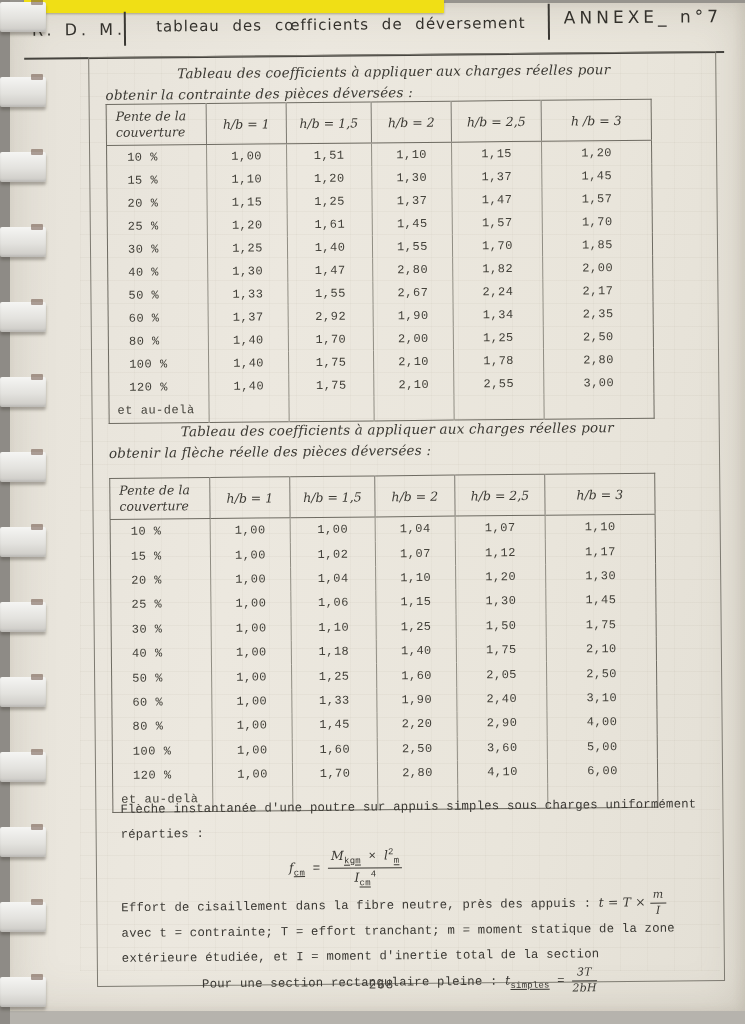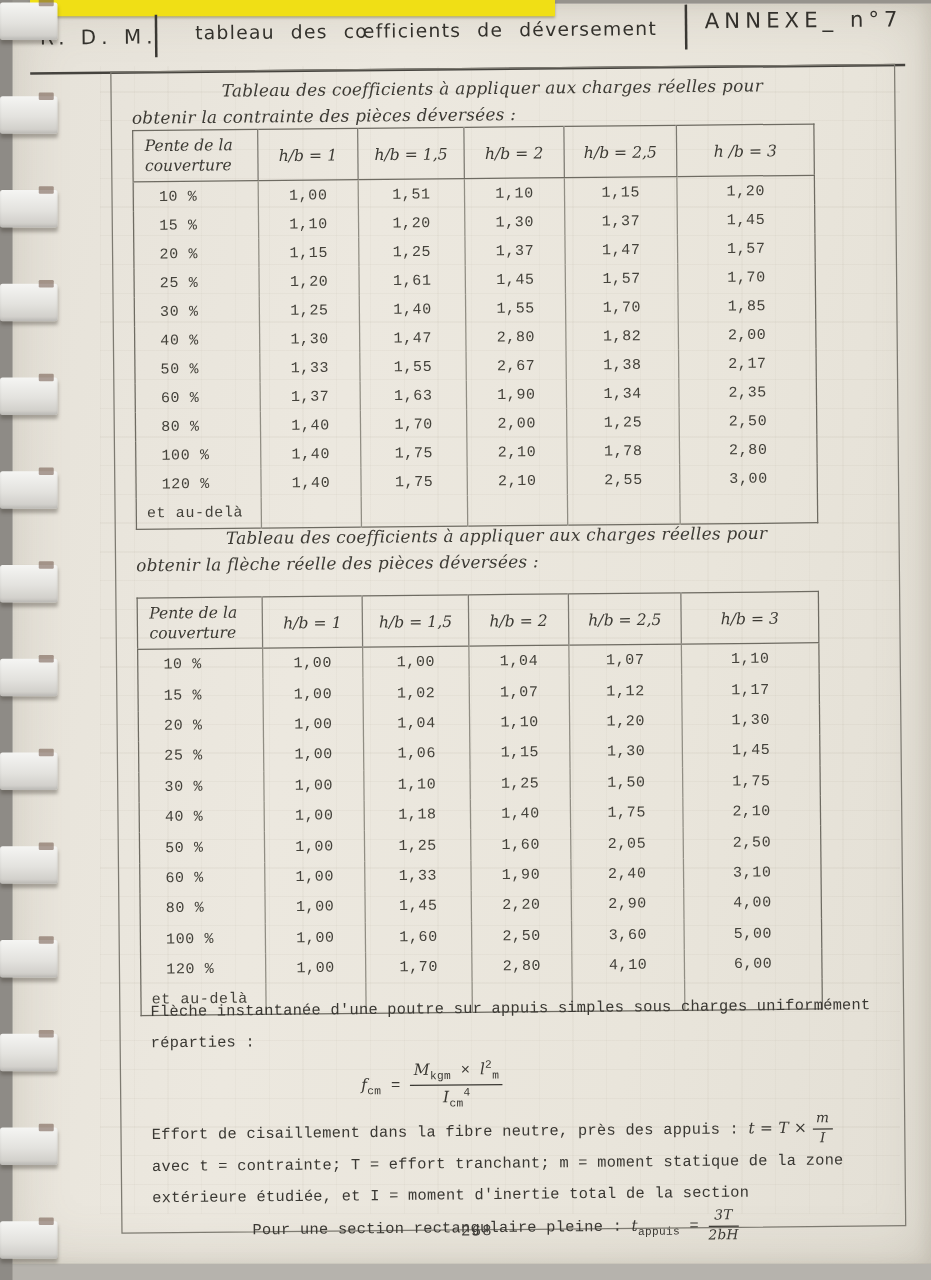--- a/index.html
+++ b/index.html
@@ -71,21 +71,21 @@
   .tbl2 tbody td { height:22.4px; }
   .coeff td.slope { text-align:left; padding-left:20px; }
   .coeff tr.footer td { height:22px;margin-top:48px; }
   .coeff td.beyond { text-align:left; padding-left:8px; letter-spacing:.5px; }
 
   
   .notes { position:absolute; left:24px; top:740px; width:596px;
            font-size:12.3px; color:#3a3833; letter-spacing:.2px; }
   .notes p { margin:0; line-height:24.5px; }
   .var { font-style:italic; font-family:"DejaVu Serif","Liberation Serif",serif; }
-  sub { font-size:9px; } sup { font-size:9px; }
+  sub { font-size:9px;text-decoration:underline; } sup { font-size:9px; }
   .frac { display:inline-block; vertical-align:middle; text-align:center; line-height:1.15; }
   .frac .fnum { display:block; border-bottom:1px solid #3a3833; padding:0 3px 1px; }
   .frac .fden { display:block; padding-top:1px; }
   .fcm-line { margin:3px 0 3px 168px; font-size:12.5px; }
   .inline-frac { font-size:11px; }
   .p-last { margin-top:2px; padding-left:80px; }
 
   .pagenum { position:absolute; left:0; top:981px; width:745px; text-align:center;
              font-size:12.5px; color:#45433e; letter-spacing:1px; }
 
@@ -189,27 +189,27 @@
                 <td>1,47</td>
                 <td>2,80</td>
                 <td>1,82</td>
                 <td>2,00</td>
               </tr>
               <tr>
                 <td class="slope">50 %</td>
                 <td>1,33</td>
                 <td>1,55</td>
                 <td>2,67</td>
-                <td>1,38</td>
+                <td>2,24</td>
                 <td>2,17</td>
               </tr>
               <tr>
                 <td class="slope">60 %</td>
                 <td>1,37</td>
-                <td>1,63</td>
+                <td>2,92</td>
                 <td>1,90</td>
                 <td>1,34</td>
                 <td>2,35</td>
               </tr>
               <tr>
                 <td class="slope">80 %</td>
                 <td>1,40</td>
                 <td>1,70</td>
                 <td>2,00</td>
                 <td>1,25</td>
@@ -374,21 +374,21 @@
 
         <div class="fcm-line">
           <span class="var">f</span><sub>cm</sub><span> = </span><span class="frac"><span class="fnum"><span class="var">M</span><sub>kgm</sub><span> × </span><span class="var">l</span><sup>2</sup><sub>m</sub></span><span class="fden"><span class="var">I</span><sub>cm</sub><sup>4</sup></span></span>
         </div>
 
         <p><span>Effort de cisaillement dans la fibre neutre, près des appuis : </span><span class="var">t = T × </span><span class="frac inline-frac"><span class="fnum var">m</span><span class="fden var">I</span></span></p>
 
         <p>avec t =  contrainte; T = effort tranchant; m = moment statique de la zone</p>
         <p>extérieure étudiée, et I = moment d'inertie total de la section</p>
 
-        <p class="p-last"><span>Pour une section rectangulaire pleine : </span><span class="var">t</span><sub>appuis</sub><span> = </span><span class="frac inline-frac"><span class="fnum var">3T</span><span class="fden var">2bH</span></span></p>
+        <p class="p-last"><span>Pour une section rectangulaire pleine : </span><span class="var">t</span><sub>simples</sub><span> = </span><span class="frac inline-frac"><span class="fnum var">3T</span><span class="fden var">2bH</span></span></p>
       </div>
 
     </div>
 
     <div class="pagenum">268</div>
   </div>
 
   <div class="spine"></div>
   <div class="binding">
       <div class="tooth" style="top: 2px;"></div>

